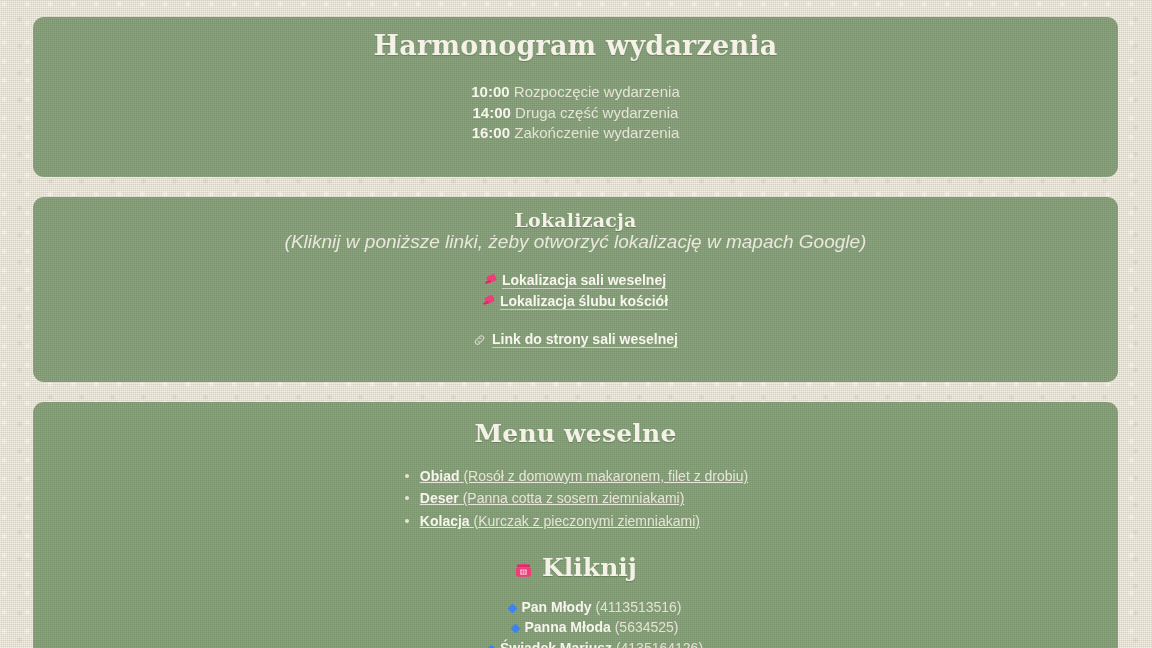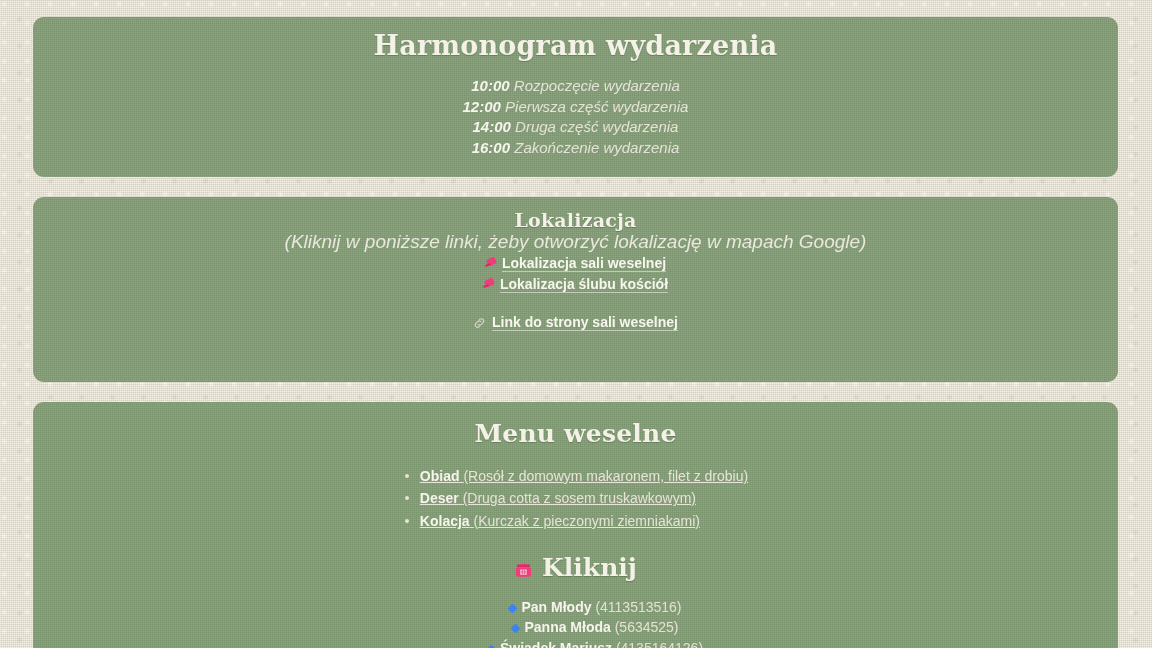--- a/index.html
+++ b/index.html
@@ -57,40 +57,40 @@
     text-shadow: 0 1px 1px rgba(60,75,55,0.35);
   }
 
   #schedule-title { font-size: 27px; padding-top: 13px; }
   #location-title { font-size: 19px; padding-top: 12px; }
   #menu-title     { font-size: 25px; padding-top: 17px; }
 
   
   .schedule-list {
     list-style: none;
-    margin-top: 15px;
+    margin-top: 21px;
     font-size: 15px;
     line-height: 20.6px;
     color: #e6e3d6;
-    font-style: italic;
   }
   .schedule-time {
     font-weight: bold;
     color: #f6f4ec;
   }
 
   
   .location-note {
     font-style: italic;
     font-size: 19px;
     color: #eae7dc;
   }
 
   .map-links {
     list-style: none;
+    margin-top: 17px;
     font-size: 14px;
     line-height: 20.5px;
   }
   .map-link-row { white-space: nowrap; }
 
   .site-link-row {
     margin-top: 20px;
     font-size: 14px;
     white-space: nowrap;
   }
@@ -206,24 +206,20 @@
 
   <section class="card" id="card-schedule">
     <h2 class="section-title" id="schedule-title">Harmonogram wydarzenia</h2>
 
     <ul class="schedule-list">
       <li>
         <span class="schedule-time">10:00</span>
         <span>Rozpoczęcie wydarzenia</span>
       </li>
       <li>
-        <span class="schedule-time">12:00</span>
-        <span>Pierwsza część wydarzenia</span>
-      </li>
-      <li>
         <span class="schedule-time">14:00</span>
         <span>Druga część wydarzenia</span>
       </li>
       <li>
         <span class="schedule-time">16:00</span>
         <span>Zakończenie wydarzenia</span>
       </li>
     </ul>
   </section>
 
@@ -254,21 +250,21 @@
   <section class="card" id="card-menu">
     <h2 class="section-title" id="menu-title">Menu weselne</h2>
 
     <ul class="menu-list">
       <li>
         <span class="menu-name">Obiad</span>
         <span>(Rosół z domowym makaronem, filet z drobiu)</span>
       </li>
       <li>
         <span class="menu-name">Deser</span>
-        <span>(Druga cotta z sosem truskawkowym)</span>
+        <span>(Panna cotta z sosem ziemniakami)</span>
       </li>
       <li>
         <span class="menu-name">Kolacja</span>
         <span>(Kurczak z pieczonymi ziemniakami)</span>
       </li>
     </ul>
 
     <h2 id="contact-title">
       <span class="phone-glyph">
         <svg width="19" height="17" viewBox="0 0 20 18" xmlns="http://www.w3.org/2000/svg">

